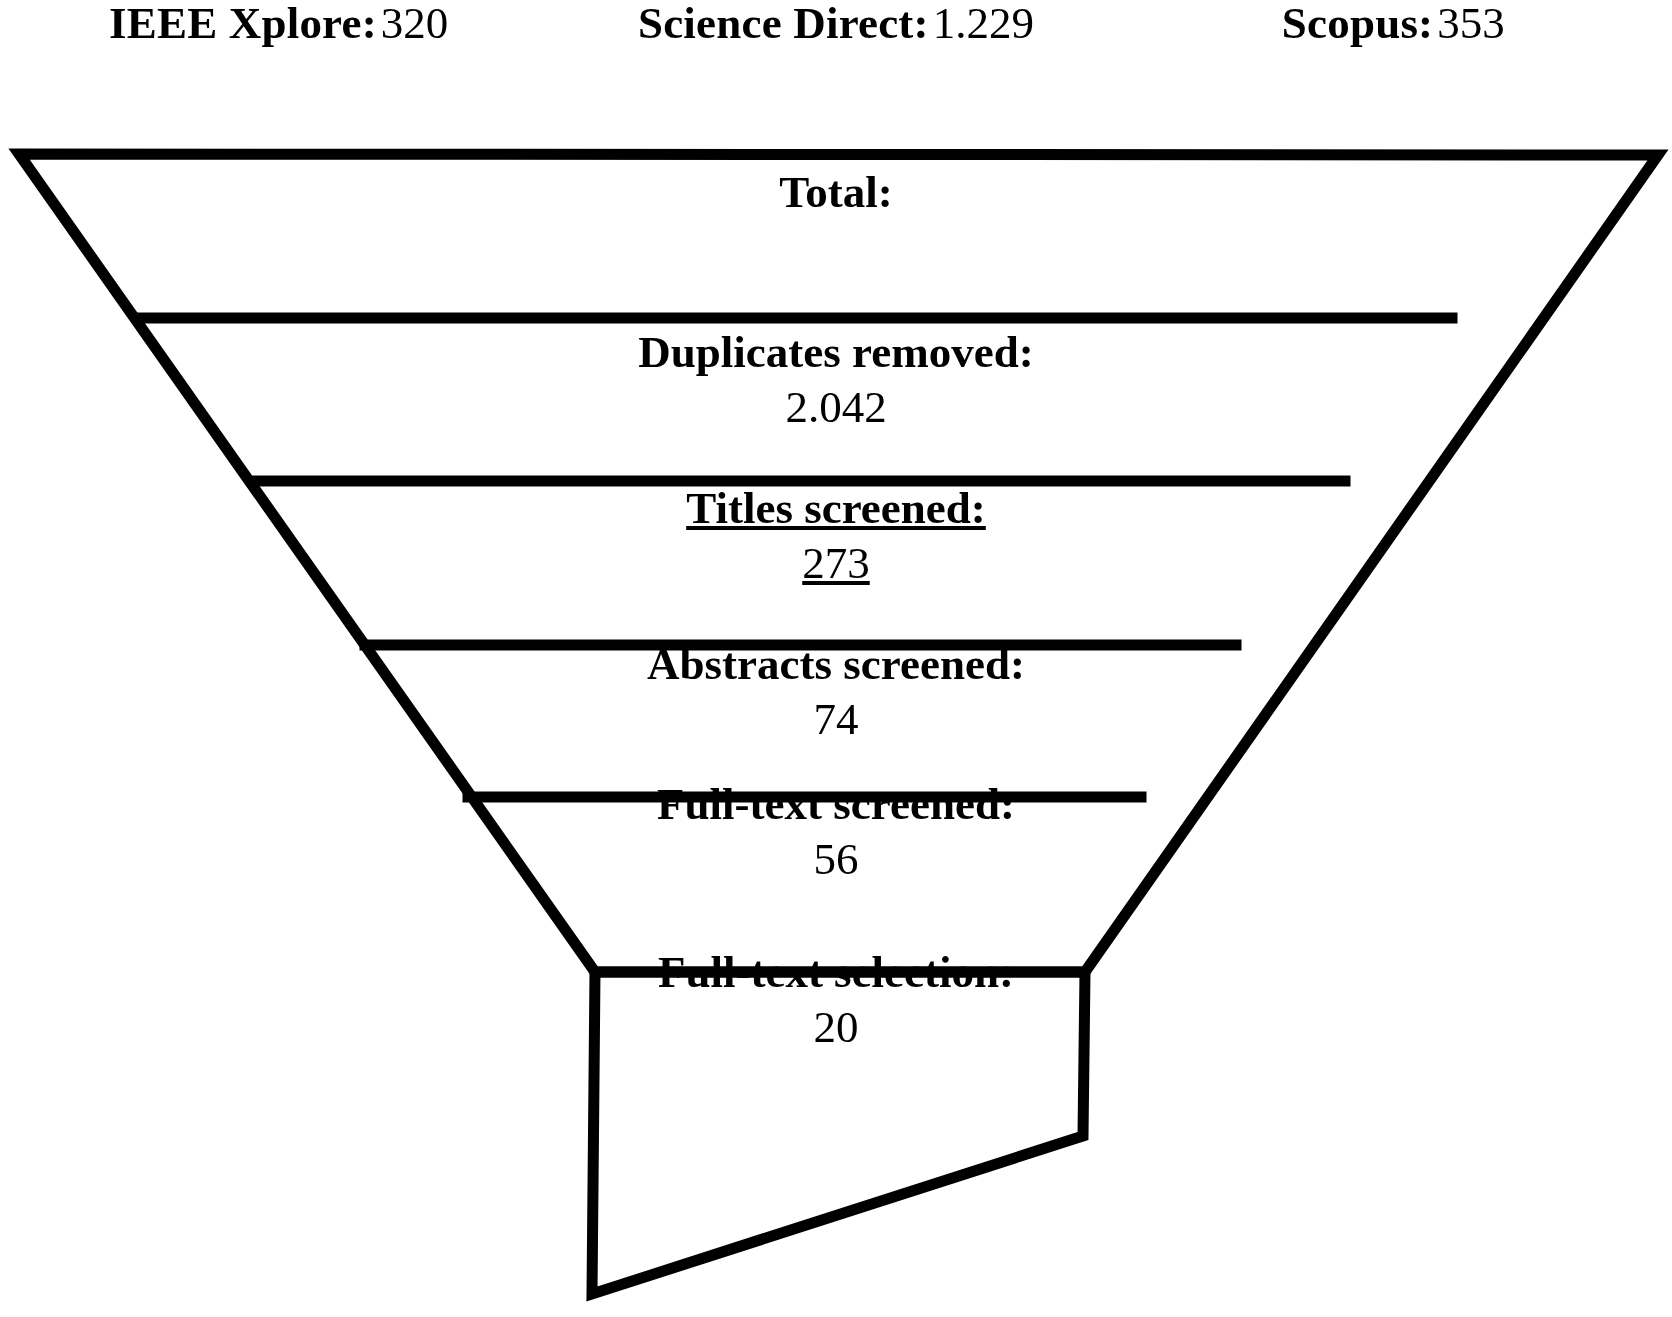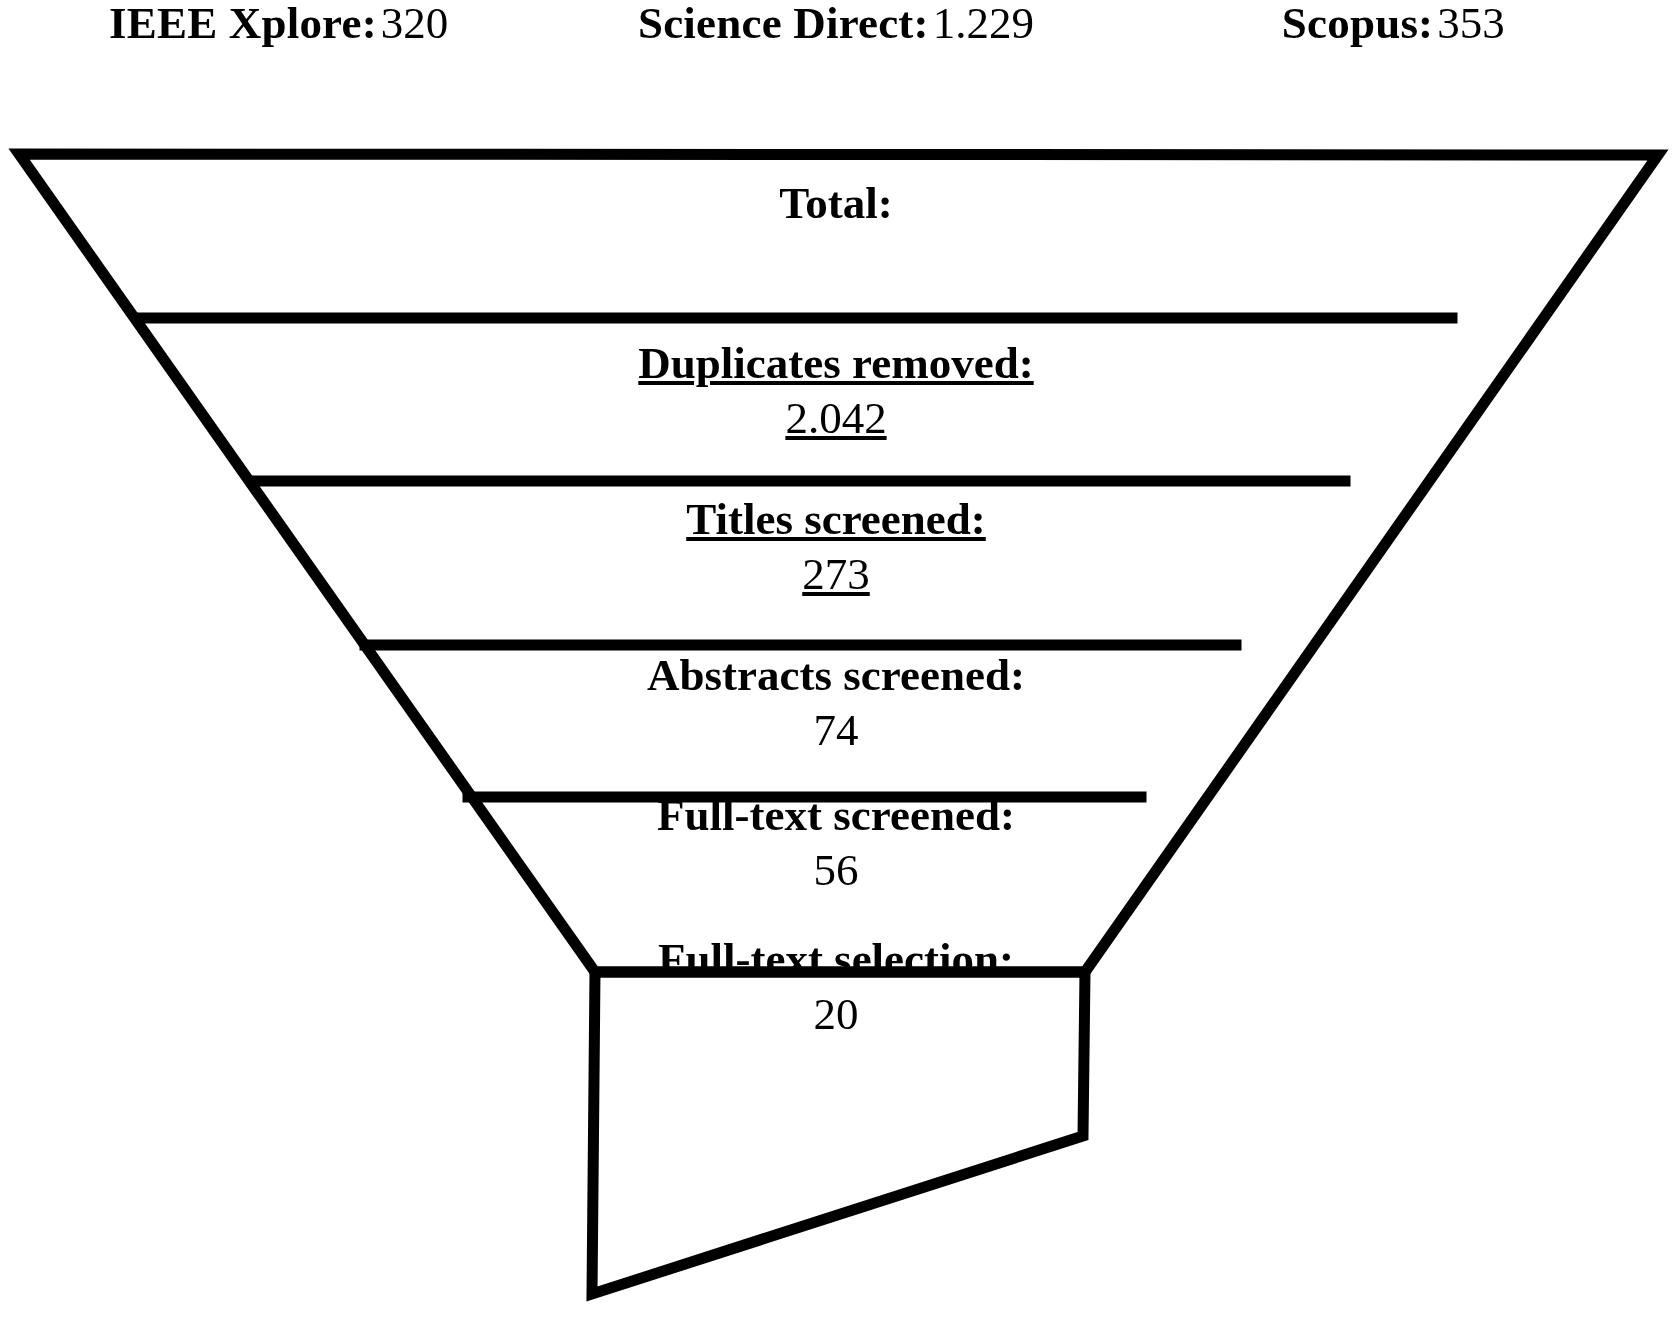--- a/index.html
+++ b/index.html
@@ -9,29 +9,29 @@
   svg.funnel{position:absolute;left:0;top:0;width:1672px;height:1317px;}
 
   .src-row{position:absolute;left:0;top:0;width:1672px;height:140px;
            display:flex;align-items:flex-start;}
   .src{flex:1 1 0;text-align:center;line-height:1.05;}
   .src .lbl{font-weight:bold;font-size:45px;letter-spacing:.2px;white-space:nowrap;}
   .src .num{font-weight:normal;font-size:45px;margin-top:4px;}
 
   .stage-lbl{position:absolute;width:1672px;left:0;text-align:center;
              line-height:1.08;pointer-events:none;}
-  .stage-lbl .lbl{font-weight:bold;font-size:45px;display:block;white-space:nowrap;margin-top:11px;}
+  .stage-lbl .lbl{font-weight:bold;font-size:45px;display:block;white-space:nowrap;}
   .stage-lbl .num{font-weight:normal;font-size:45px;display:block;margin-top:6px;}
 
   .b-total   {top:168px;}
-  .b-dupes   {top:328px;text-decoration:underline;}
+  .b-dupes   {top:328px;}
   .b-titles  {top:484px;text-decoration:underline;}
   .b-abs     {top:640px;}
   .b-full    {top:780px;}
-  .b-sel     {top:924px;}
+  .b-sel     {top:948px;}
 </style>
 </head>
 <body>
 
 <div id="stage">
 
   <div class="src-row">
     <div class="src">
       <span class="lbl">IEEE Xplore:</span>
       <span class="num">320</span>

